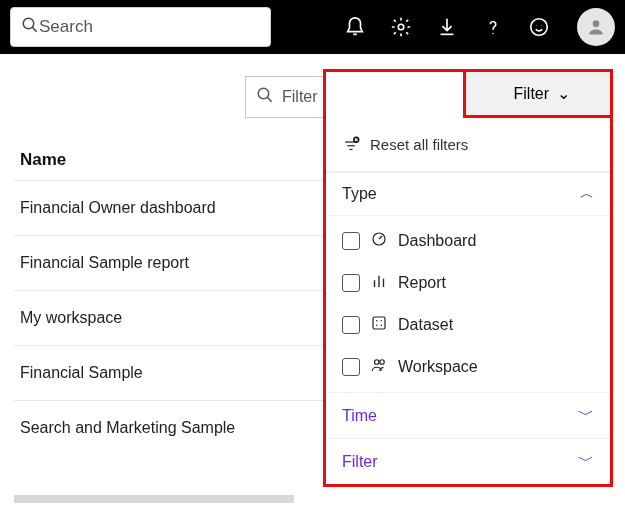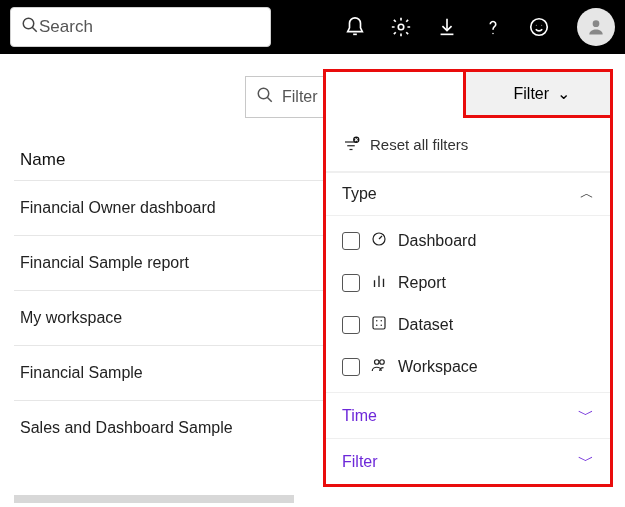--- a/index.html
+++ b/index.html
@@ -56,21 +56,21 @@
     border: 1px solid #c8c8c8;
     display: flex; align-items: center; gap: 8px;
     padding: 0 10px;
   }
   .keyword-box svg { width: 18px; height: 18px; stroke: #555; fill: none; stroke-width: 2; }
   .keyword-box input { border: none; outline: none; font-size: 16px; flex: 1; background: transparent; color: #333; }
   .keyword-box input::placeholder { color: #555; }
 
   
   table { width: 100%; border-collapse: collapse; }
-  th { text-align: left; font-weight: 400; font-size: 17px; color: #111; padding: 10px 6px; }
+  th { text-align: left; font-weight: 700; font-size: 17px; color: #111; padding: 10px 6px; }
   td { font-size: 16px; color: #222; padding: 18px 6px; border-top: 1px solid #e6e6e6; }
   .col-type { width: 120px; }
 
   .scroll-stub {
     position: absolute; bottom: 4px; left: 14px; width: 280px; height: 8px;
     background: #d8d8d8;
   }
 
   
   .filter-panel {
@@ -222,21 +222,21 @@
         </tr>
         <tr>
           <td>My workspace</td>
           <td class="col-type">Wo</td>
         </tr>
         <tr>
           <td>Financial Sample</td>
           <td class="col-type">Da</td>
         </tr>
         <tr>
-          <td>Sales and Dashboard Sample</td>
+          <td>Search and Marketing Sample</td>
           <td class="col-type">Re</td>
         </tr>
       </tbody>
   </table>
 
   <div class="scroll-stub"></div>
 
   <div class="filter-panel">
 
     <div class="filter-btn-inner">

